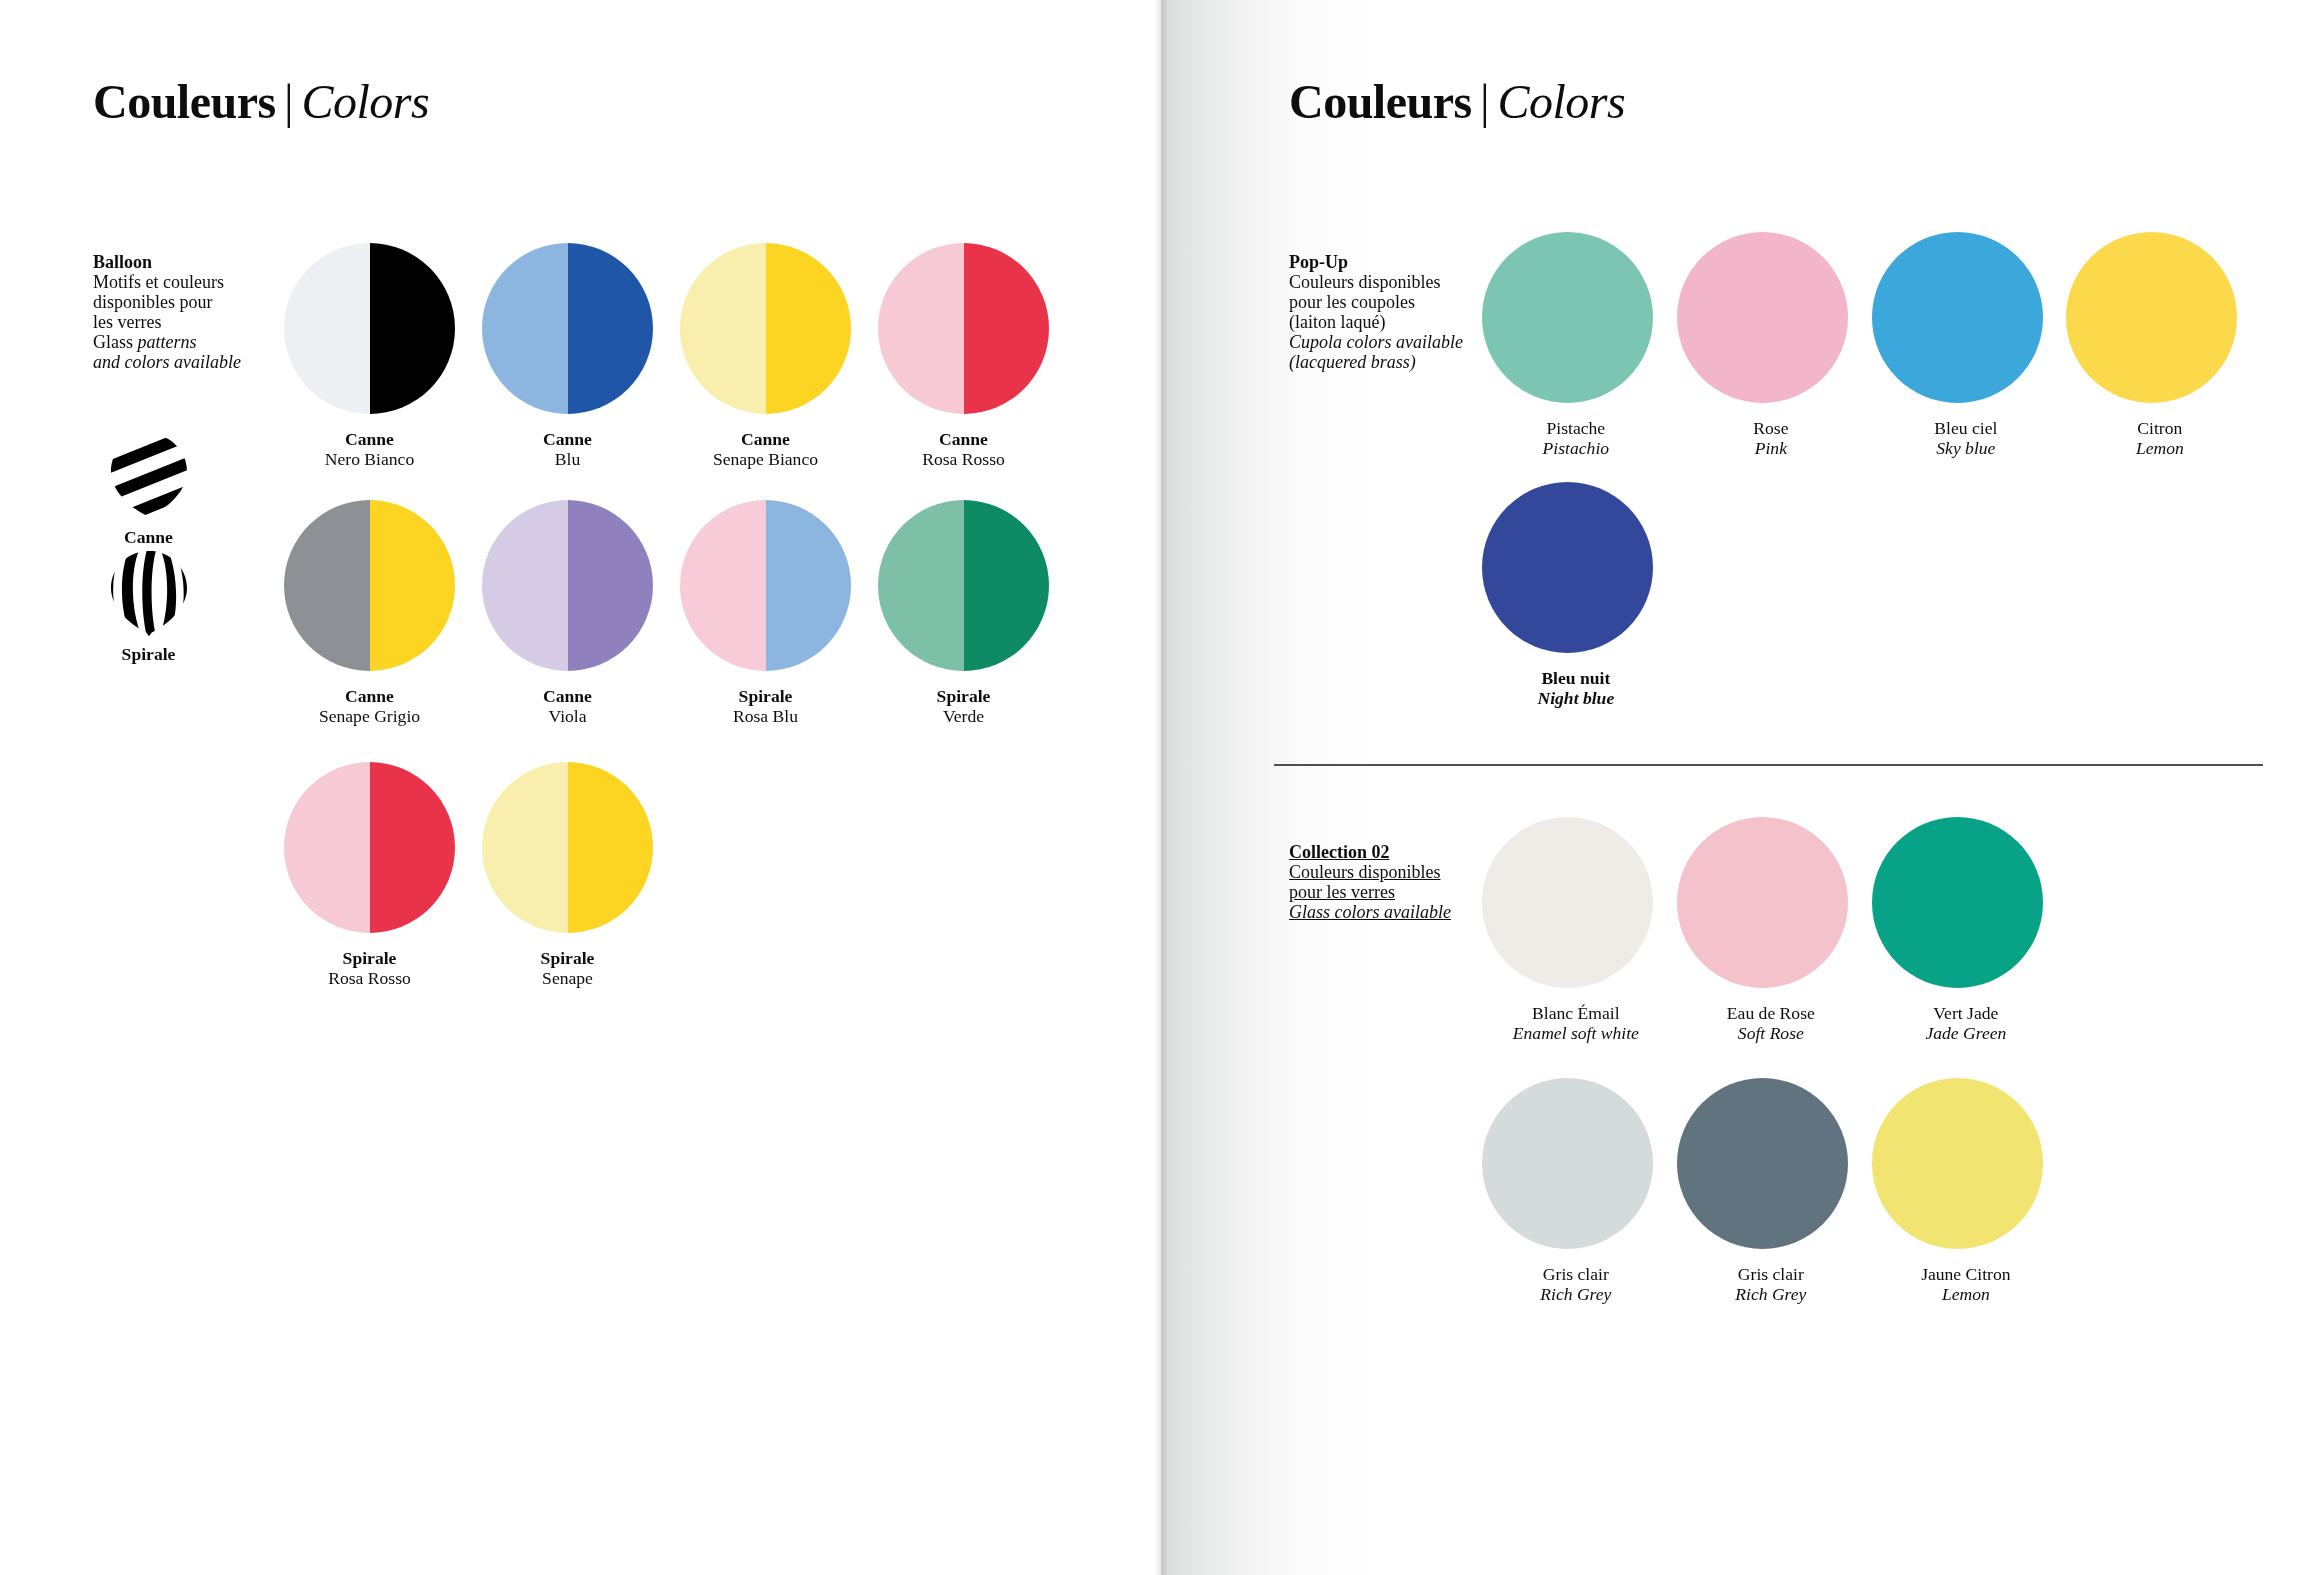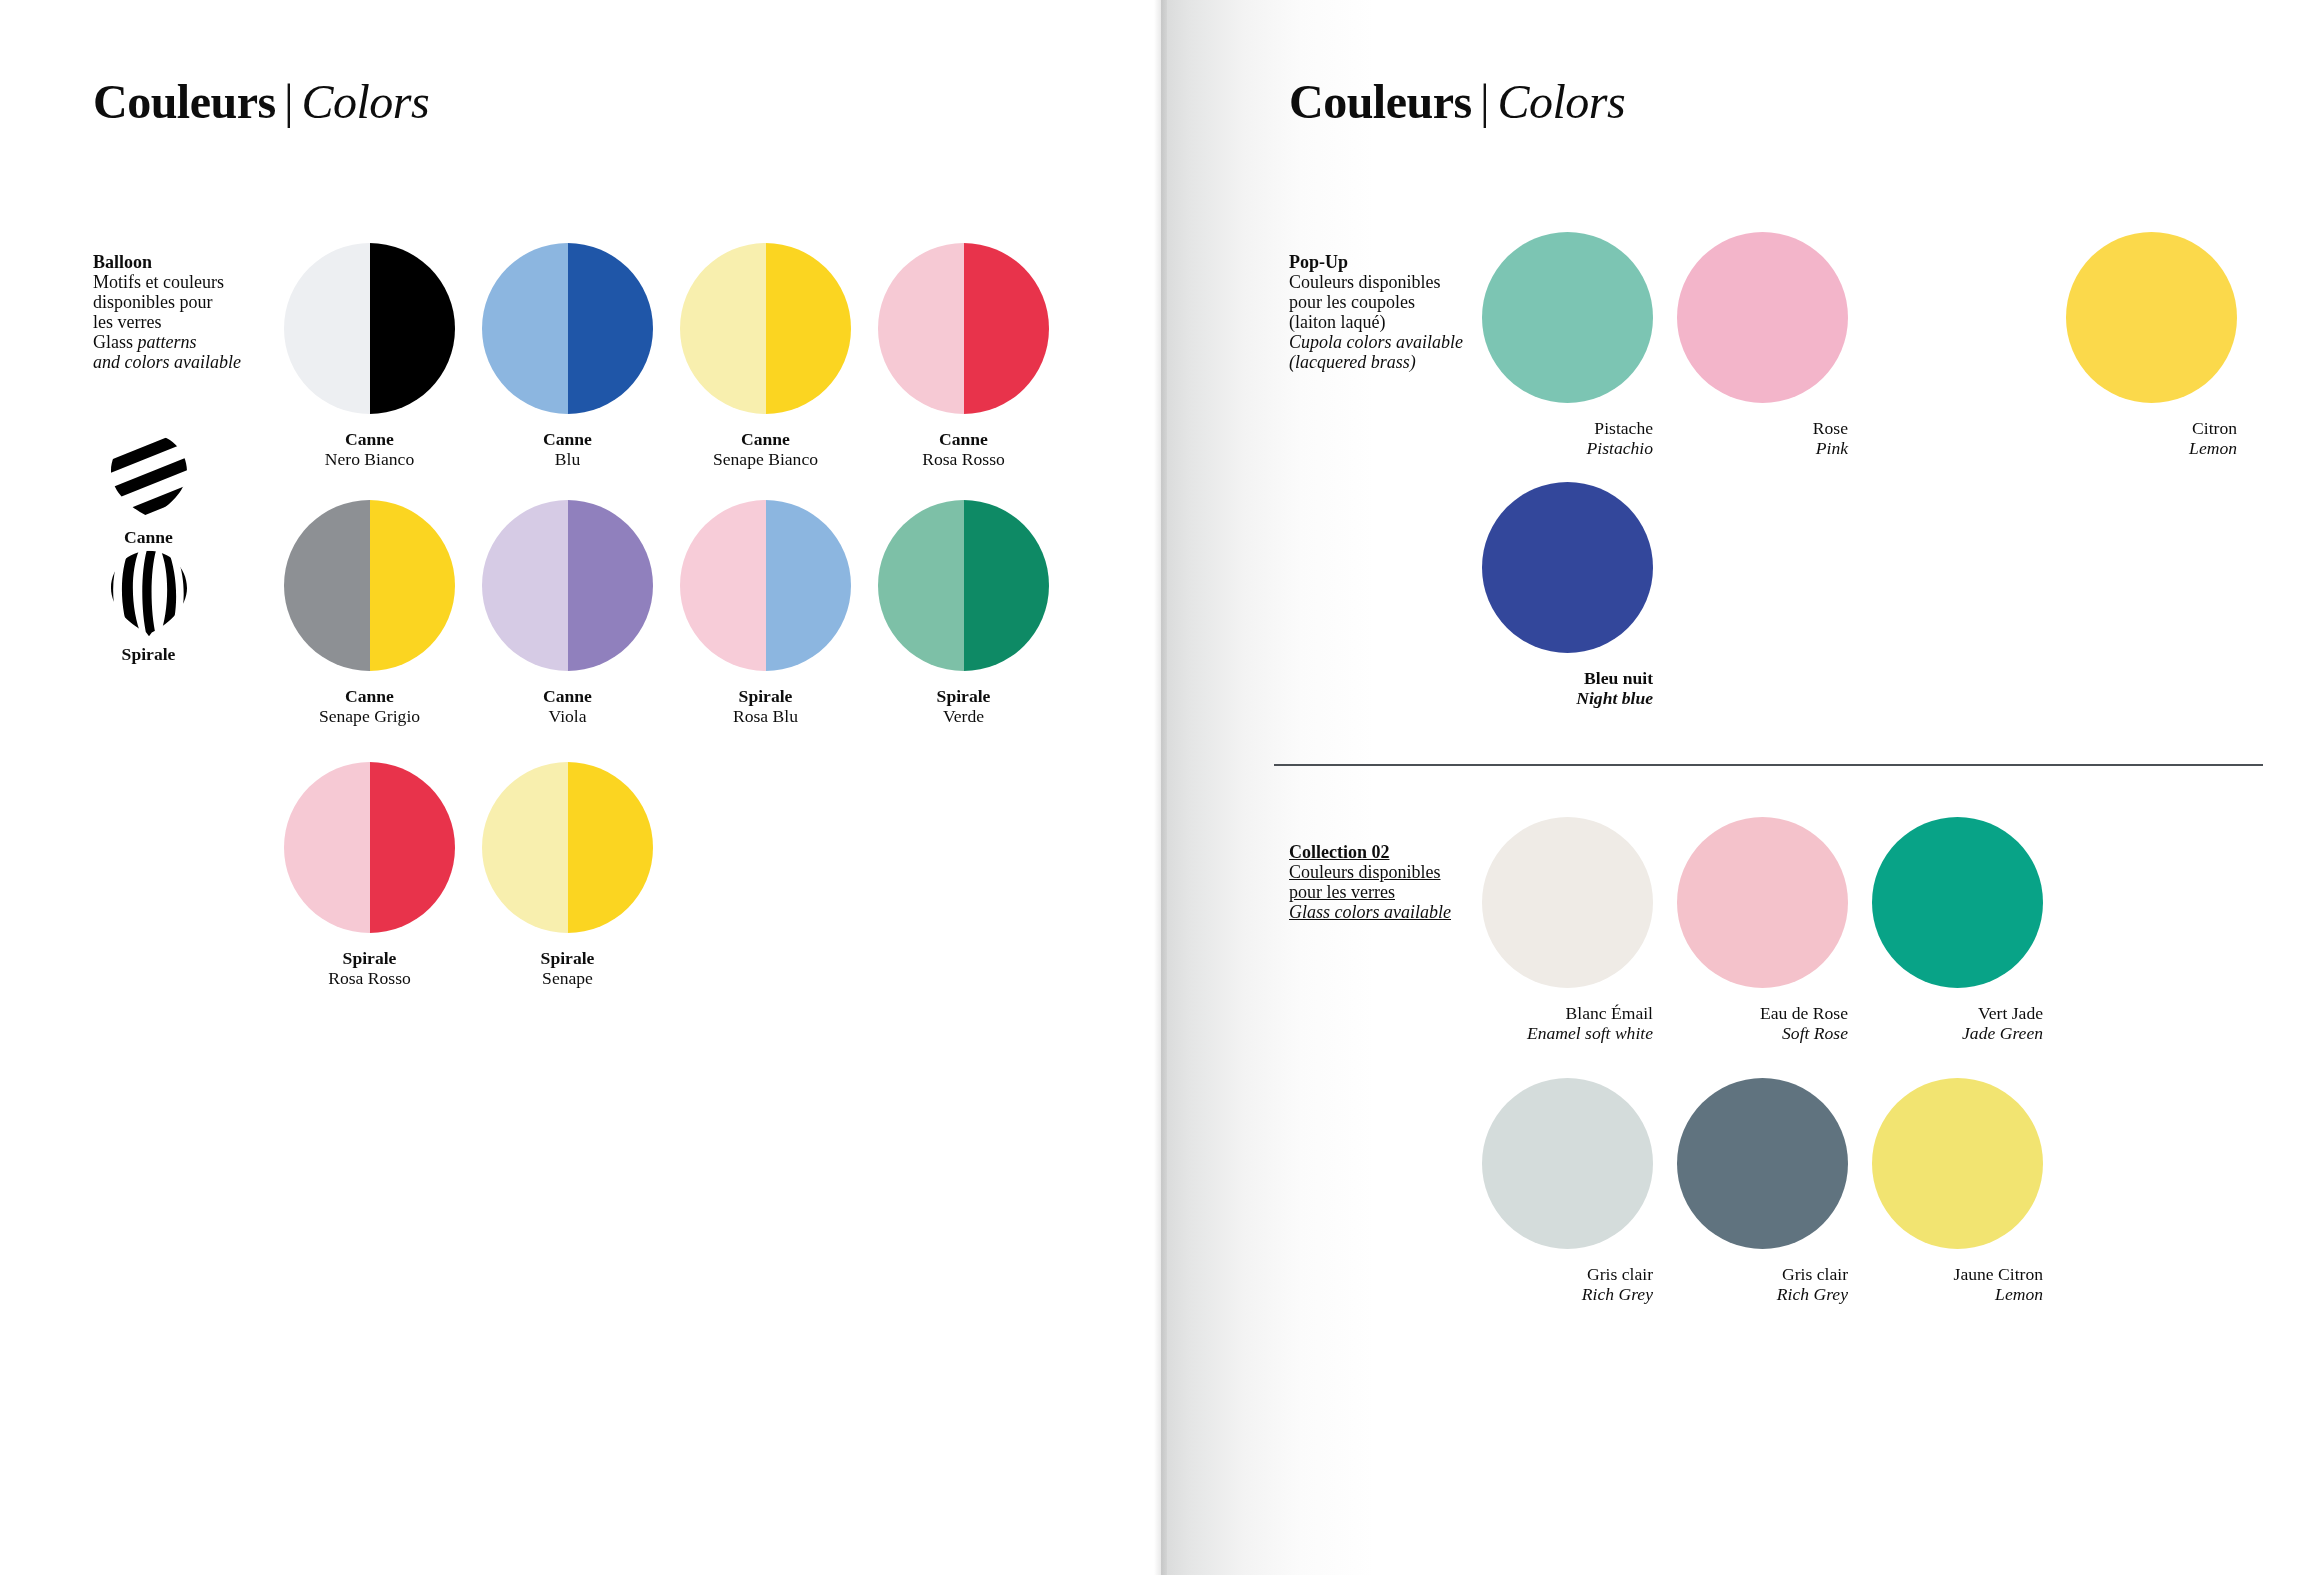--- a/index.html
+++ b/index.html
@@ -81,21 +81,21 @@
 
   .sw-label {
     margin-top: 16px;
     font-size: 17.6px;
     line-height: 19.5px;
   }
   .sw-label .l1 { display:block; }
   .sw-label .l2 { display:block; }
   .sw-label.center { text-align: center; }
   .sw-label.center .l1 { font-weight: bold; }
-  .sw-label.left { text-align: right; padding-left: 16.7px; }
+  .sw-label.left { text-align: center; padding-left: 16.7px; }
   .sw-label.left .l2 { font-style: italic; }
 
   
   .pattern-icon {
     position: absolute;
     width: 111px;
     text-align: center;
   }
   .pattern-icon svg { display:block; margin: 0 auto; }
   .pattern-icon .pname {
@@ -305,20 +305,27 @@
     </div>
 
     <div class="swatch" style="left:516px; top:232px;">
       <div class="disc solid" style="background:#f3b5ca"></div>
       <div class="sw-label left">
         <span class="l1">Rose</span>
         <span class="l2">Pink</span>
       </div>
     </div>
 
+    <div class="swatch" style="left:711px; top:232px;">
+      <div class="disc solid" style="background:#3ba7db"></div>
+      <div class="sw-label left">
+        <span class="l1">Bleu ciel</span>
+        <span class="l2">Sky blue</span>
+      </div>
+    </div>
 
     <div class="swatch" style="left:905px; top:232px;">
       <div class="disc solid" style="background:#fbd94b"></div>
       <div class="sw-label left">
         <span class="l1">Citron</span>
         <span class="l2">Lemon</span>
       </div>
     </div>
 
     <div class="swatch" style="left:321px; top:482px;font-weight:bold;">

